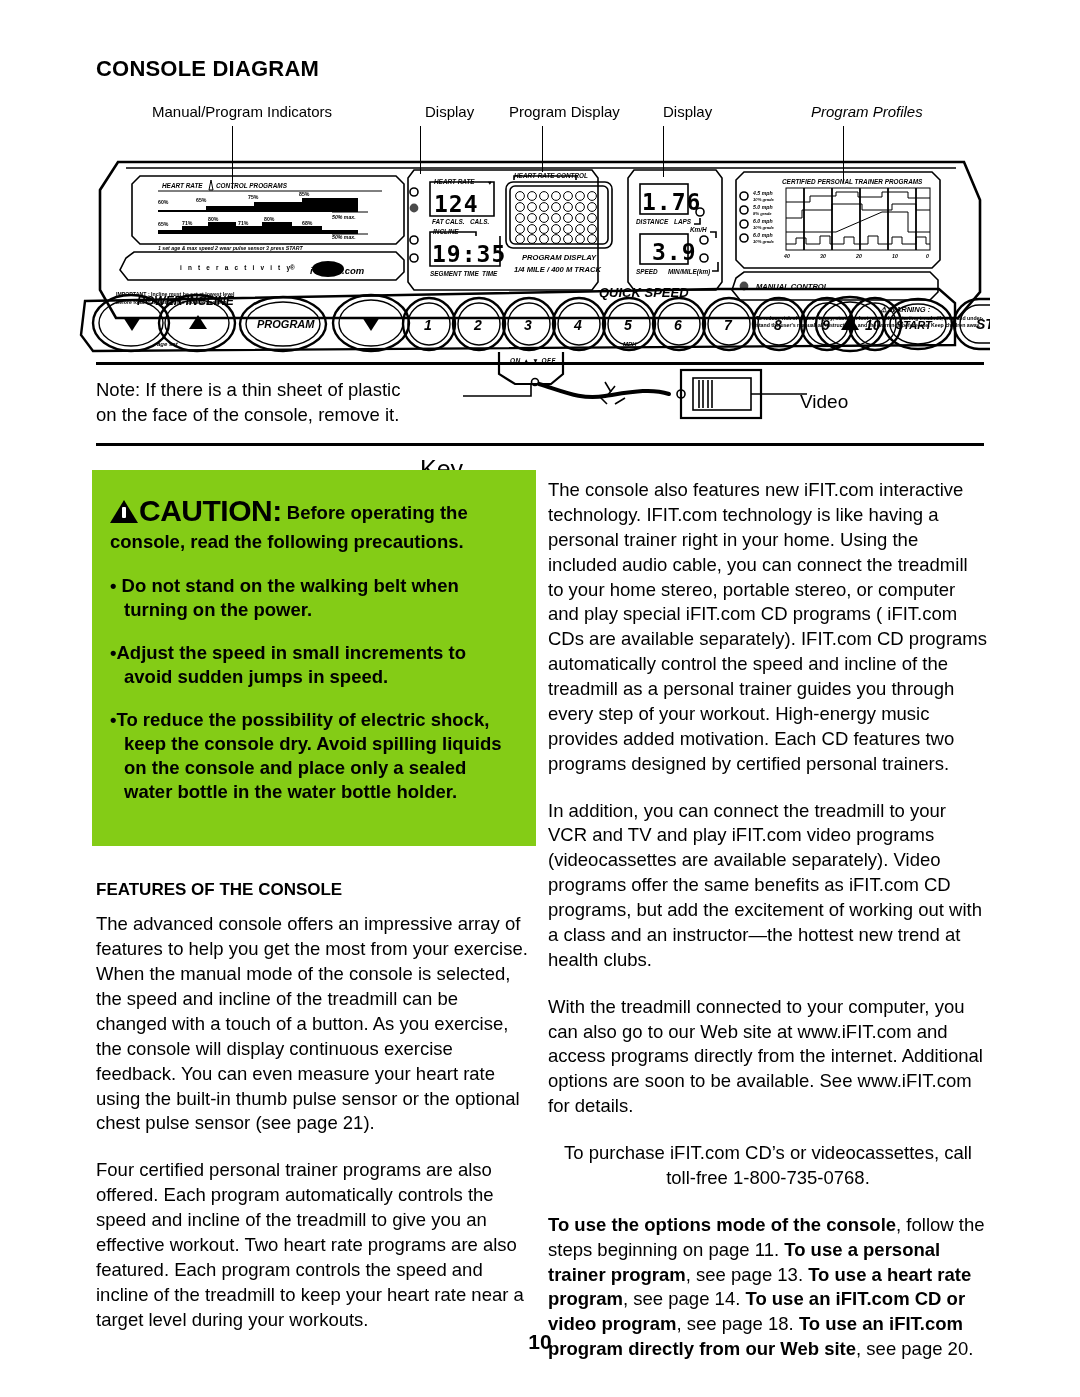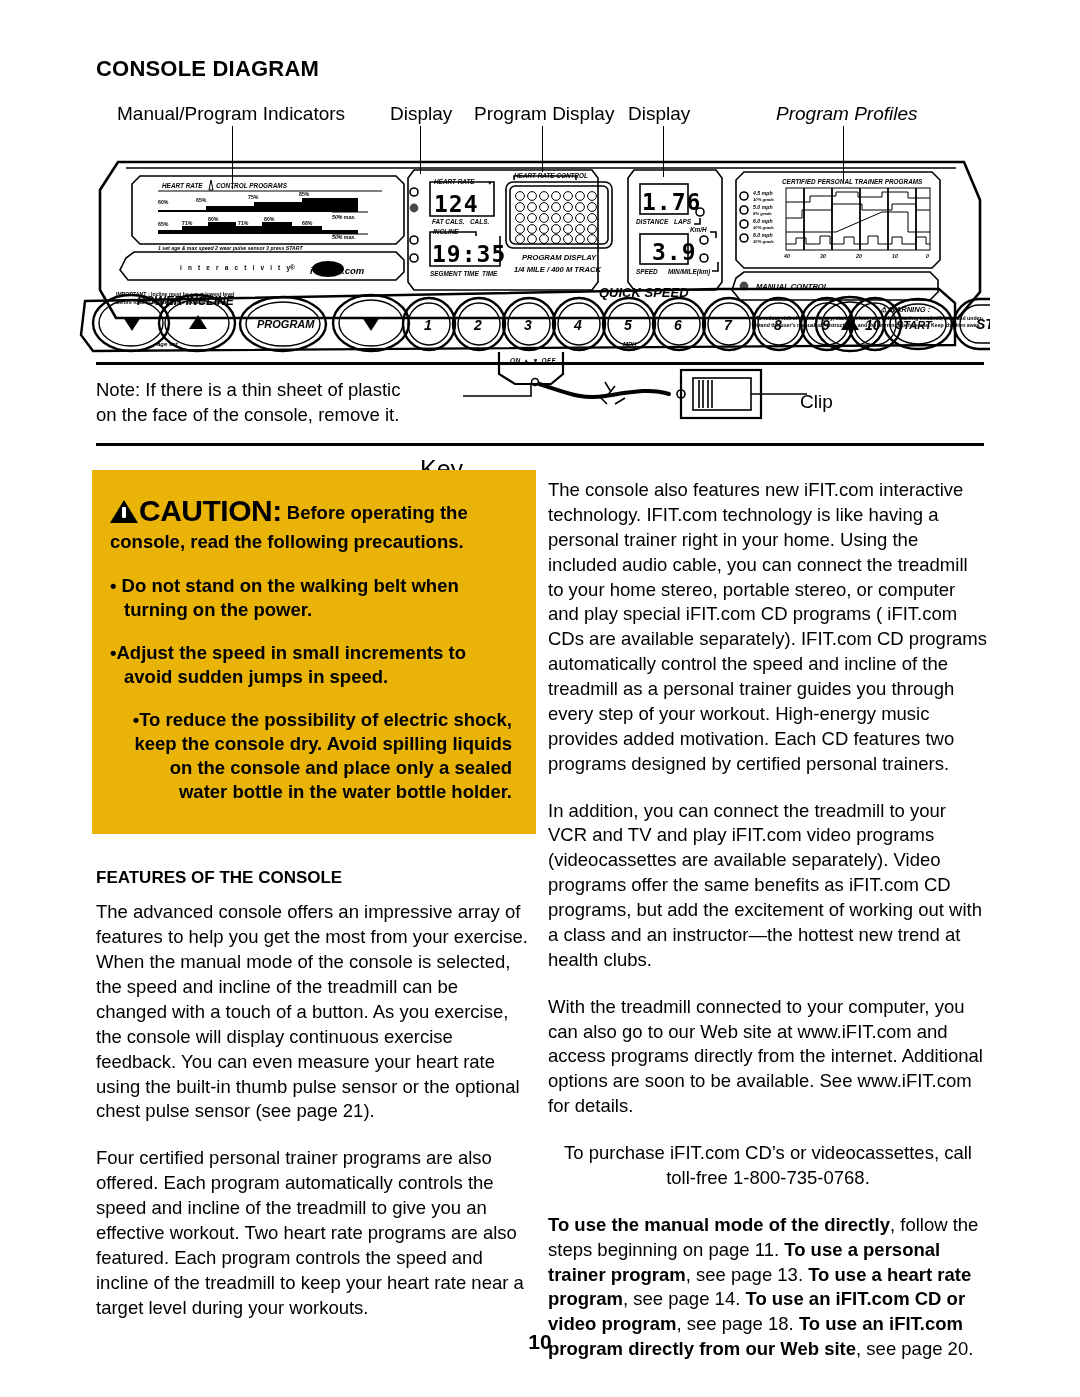--- a/index.html
+++ b/index.html
@@ -27,22 +27,23 @@
     position: absolute;
     font-weight: bold;
     font-size: 22px;
     letter-spacing: .2px;
   }
   #console-diagram-heading { left: 96px; top: 56px; }
 
   
   .callout {
     position: absolute;
-    font-size: 19px;
+    font-size: 15px;
     white-space: nowrap;
+    margin-left: 35px;
   }
   .leader {
     position: absolute;
     width: 1px;
     background: #000;
   }
 
   
   #console-art {
     position: absolute;
@@ -103,21 +104,21 @@
   }
   #col-right {
     position: absolute;
     left: 548px;
     top: 478px;
     width: 440px;
   }
 
   
   #caution-box {
-    background: #eab308;
+    background: #84cc16;
     padding: 22px 24px 26px 18px;
     box-sizing: border-box;
     width: 444px;
   }
   .caution-head {
     font-weight: bold;
     font-size: 18.5px;
     line-height: 1.28;
     margin: 0 0 20px 0;
   }
@@ -148,21 +149,21 @@
     border-radius: 1px;
   }
   .caution-item {
     font-weight: bold;
     font-size: 18.5px;
     line-height: 1.30;
     margin: 0 0 19px 0;
     padding-left: 14px;
     text-indent: -14px;
   }
-  .caution-item:last-child { margin-bottom: 4px; text-align: right; }
+  .caution-item:last-child { margin-bottom: 16px; }
 
   
   .body-head {
     font-weight: bold;
     font-size: 17px;
     margin: 34px 0 12px 4px;
   }
   .para {
     font-size: 18.5px;
     line-height: 1.345;
@@ -492,21 +493,21 @@
   </div>
 
   <div style="position:absolute; left:510px; top:357px; font-size:6.5px; font-style:italic; font-weight:bold; letter-spacing:.5px;">ON ▲      ▼ OFF</div>
 
   <div class="rule" id="rule-top"></div>
   <div class="rule" id="rule-bottom"></div>
 
   <div id="note-text">Note: If there is a thin sheet of plastic on the face of the console, remove it.</div>
 
   <div id="key-label">Key</div>
-  <div id="clip-label">Clip</div>
+  <div id="clip-label">Video</div>
   <div id="keyclip-art">
     <svg width="360" height="80" viewBox="0 0 360 80" xmlns="http://www.w3.org/2000/svg">
       <defs>
           <style>
         .kl { fill:none; stroke:#000; stroke-width:2.2; }
         .kb { fill:none; stroke:#000; stroke-width:4; stroke-linecap:round; }
         .kt { fill:none; stroke:#000; stroke-width:1.6; }
       </style>
         </defs>
 
@@ -545,19 +546,19 @@
     <p class="para">The advanced console offers an impressive array of features to help you get the most from your exercise. When the manual mode of the console is selected, the speed and incline of the treadmill can be changed with a touch of a button. As you exercise, the console will display continuous exercise feedback. You can even measure your heart rate using the built-in thumb pulse sensor or the optional chest pulse sensor (see page 21).</p>
     <p class="para">Four certified personal trainer programs are also offered. Each program automatically controls the speed and incline of the treadmill to give you an effective workout. Two heart rate programs are also featured. Each program controls the speed and incline of the treadmill to keep your heart rate near a target level during your workouts.</p>
   </div>
 
   <div id="col-right">
     <p class="para">The console also features new iFIT.com interactive technology. IFIT.com technology is like having a personal trainer right in your home. Using the included audio cable, you can connect the treadmill to your home stereo, portable stereo, or computer and play special iFIT.com CD programs ( iFIT.com CDs are available separately). IFIT.com CD programs automatically control the speed and incline of the treadmill as a personal trainer guides you through every step of your workout. High-energy music provides added motivation. Each CD features two programs designed by certified personal trainers.</p>
     <p class="para">In addition, you can connect the treadmill to your VCR and TV and play iFIT.com video programs (videocassettes are available separately). Video programs offer the same benefits as iFIT.com CD programs, but add the excitement of working out with a class and an instructor—the hottest new trend at health clubs.</p>
     <p class="para">With the treadmill connected to your computer, you can also go to our Web site at www.iFIT.com and access programs directly from the internet. Additional options are soon to be available. See www.iFIT.com for details.</p>
     <p class="para bold">To purchase iFIT.com CD’s or videocassettes, call toll-free 1-800-735-0768.</p>
     <p class="para">
-      <b>To use the manual mode of the directly</b><span>, follow the steps beginning on page 11. </span><b>To use a personal trainer program</b><span>, see page 13. </span><b>To use a heart rate program</b><span>, see page 14. </span><b>To use an iFIT.com CD or video program</b><span>, see page 18. </span><b>To use an iFIT.com program directly from our Web site</b><span>, see page 20.</span>
+      <b>To use the options mode of the console</b><span>, follow the steps beginning on page 11. </span><b>To use a personal trainer program</b><span>, see page 13. </span><b>To use a heart rate program</b><span>, see page 14. </span><b>To use an iFIT.com CD or video program</b><span>, see page 18. </span><b>To use an iFIT.com program directly from our Web site</b><span>, see page 20.</span>
     </p>
   </div>
 
   <div id="page-number">10</div>
 
 </div>
 
 </body></html>

